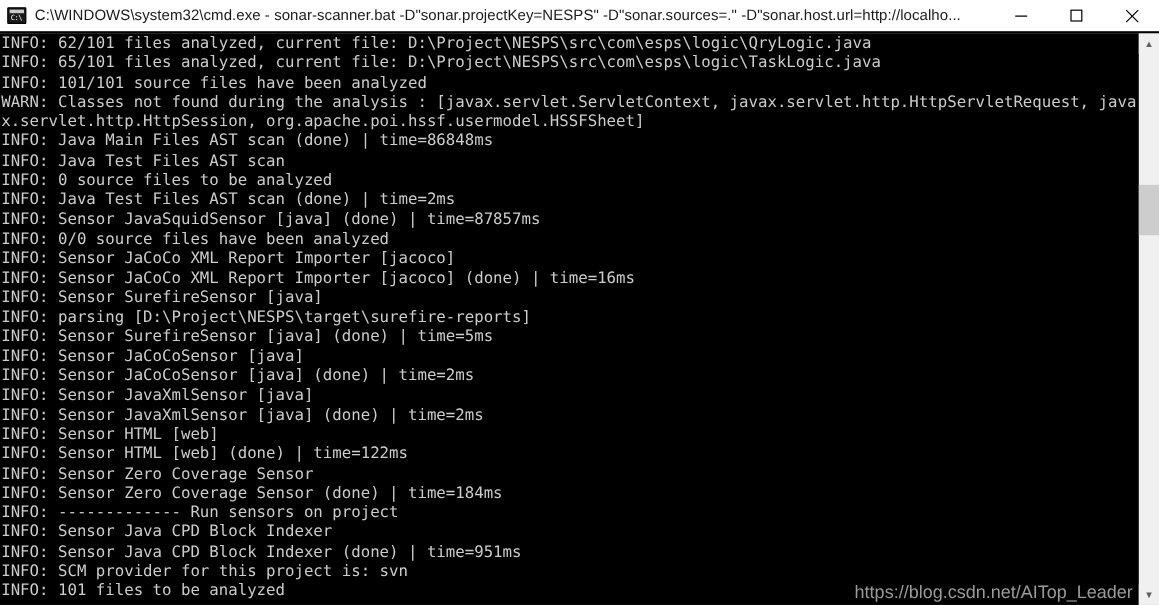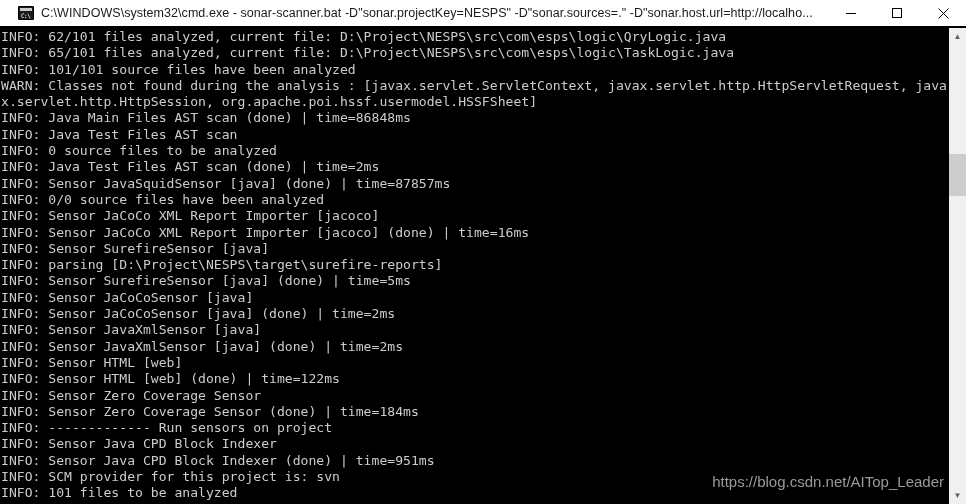--- a/index.html
+++ b/index.html
@@ -26,21 +26,20 @@
     position: absolute;
     left: 0; top: 0;
     width: 966px;
     height: 28px;
     background: #ffffff;
     border-bottom: 2px solid #000000;
     box-sizing: border-box;
     display: flex;
     align-items: center;
     overflow: hidden;
-    padding-left: 12px;
   }
   #app-icon {
     width: 16px;
     height: 14px;
     margin-left: 6px;
     margin-right: 7px;
     flex: 0 0 auto;
     position: relative;
     background: #1b1b1b;
     border: 1px solid #000;
@@ -135,21 +134,21 @@
     top: 126px;
     width: 17px;
     height: 42px;
     background: #cdcdcd;
   }
 
   
   #watermark {
     position: absolute;
     right: 22px;
-    bottom: 14px;
+    bottom: 2px;
     font-family: "Liberation Sans", sans-serif;
     font-size: 15px;
     color: #9a9a9a;
     white-space: nowrap;
   }
 </style>
 </head>
 <body>
 
 <div id="app-window">

